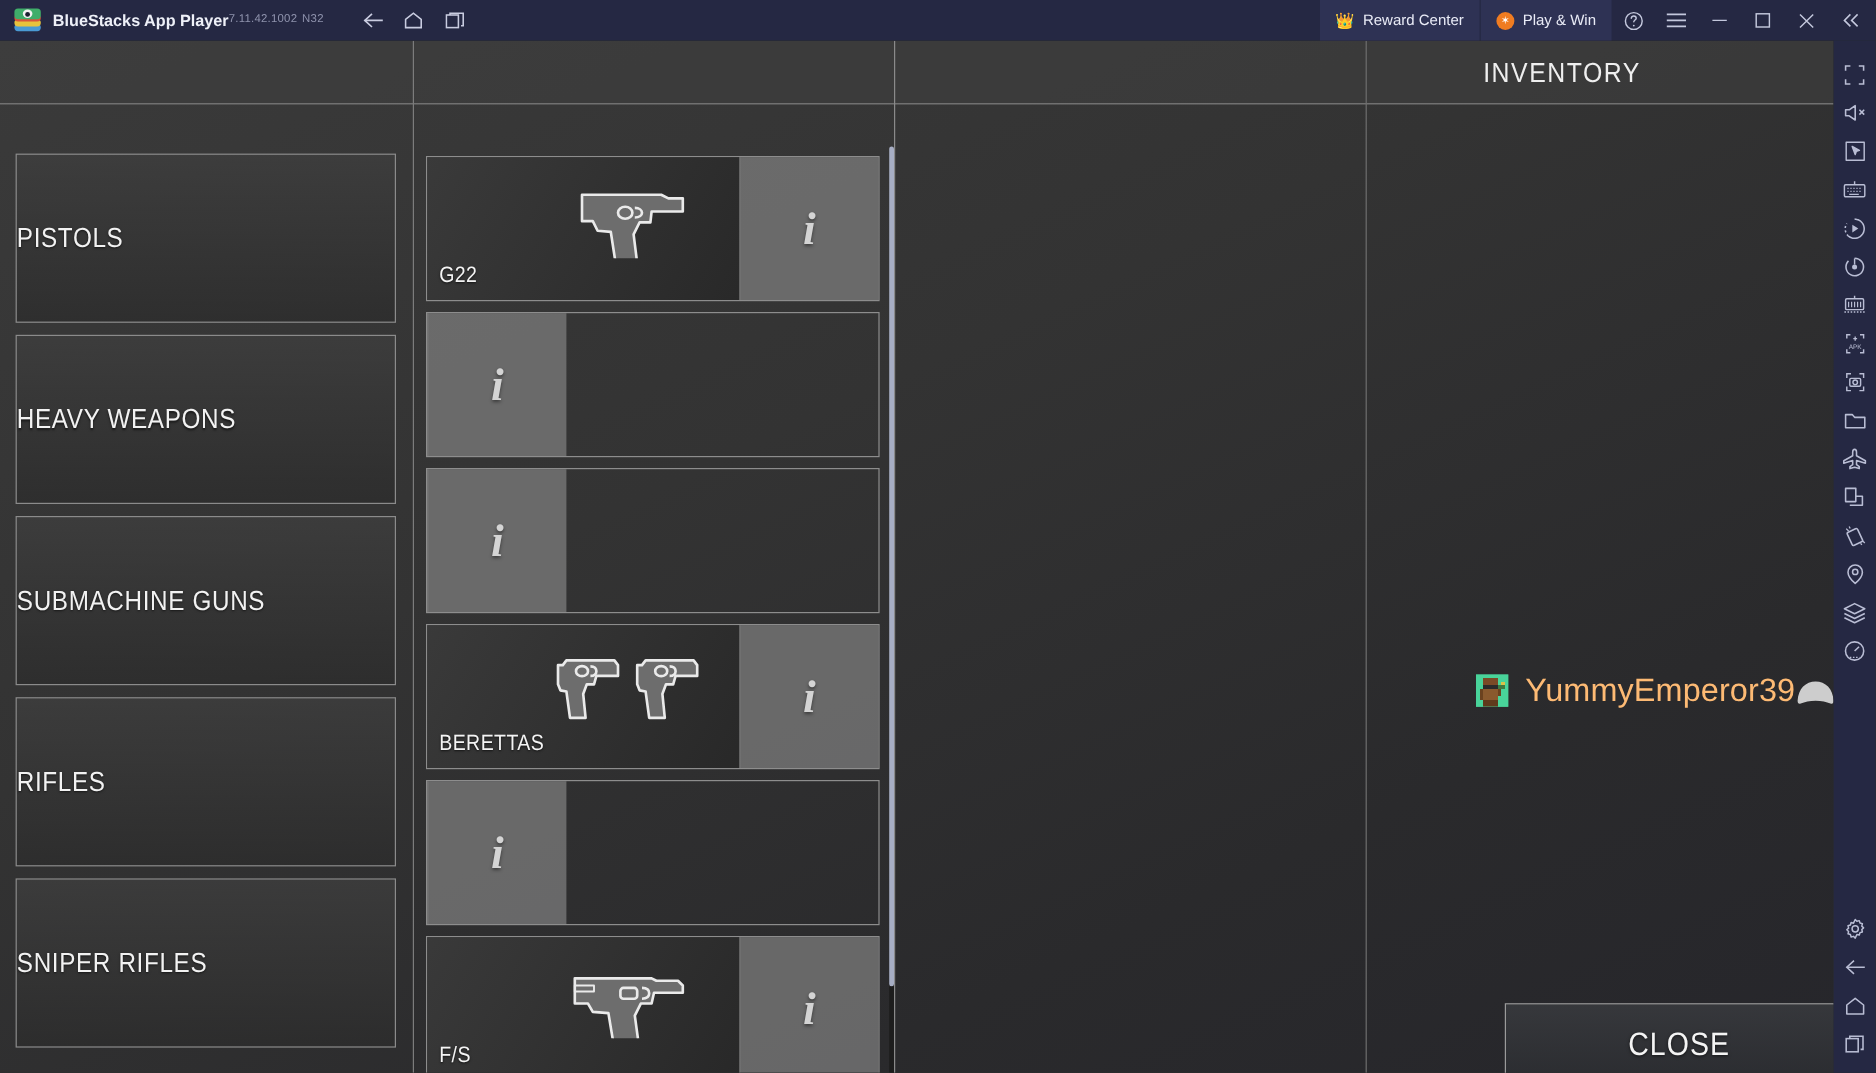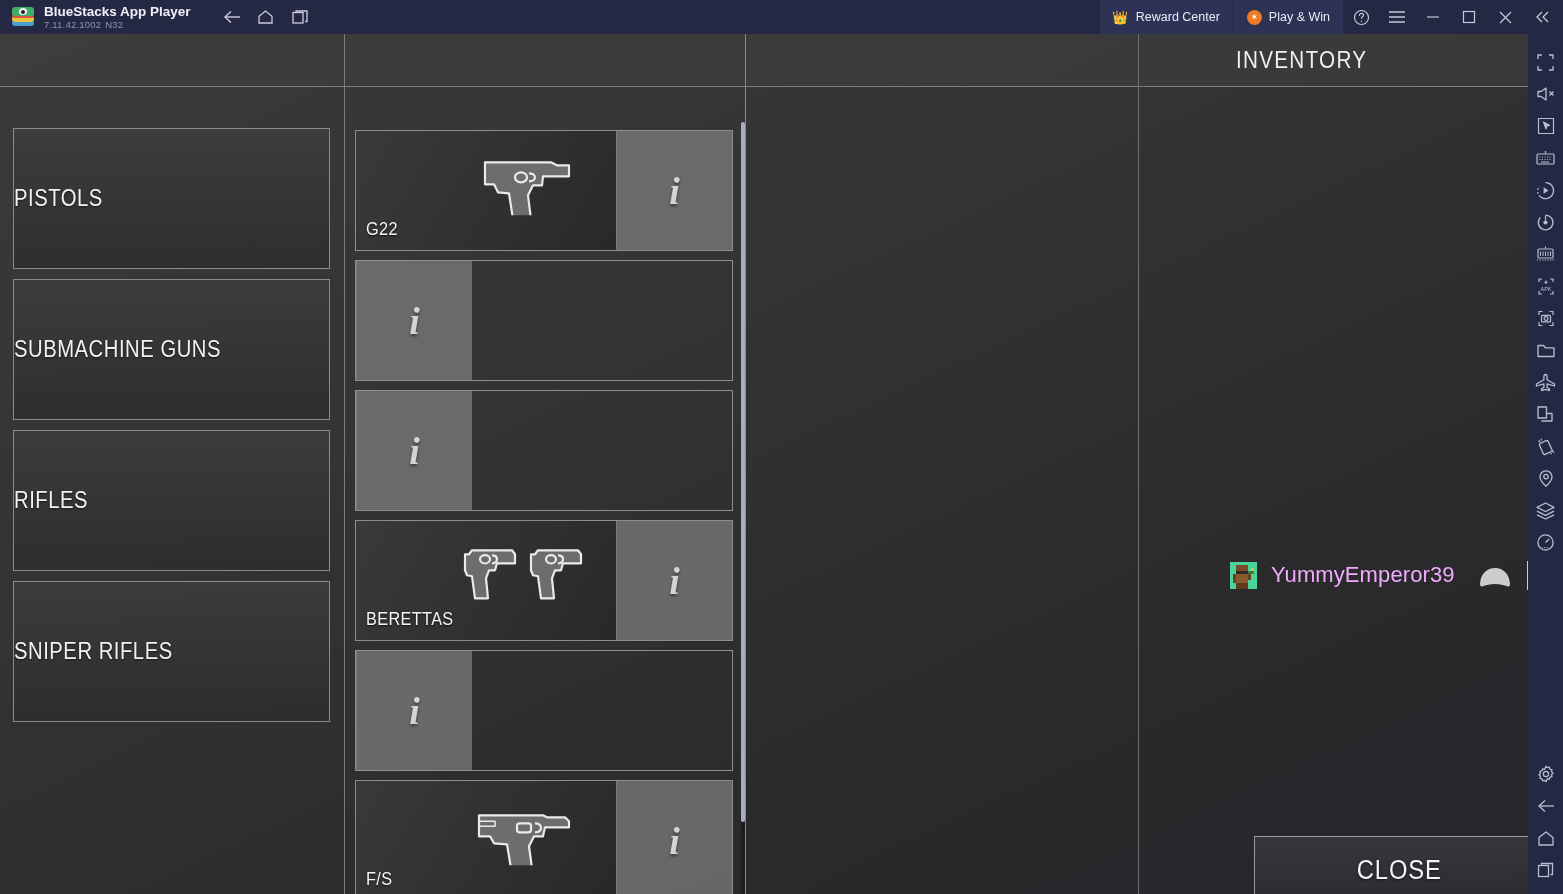--- a/index.html
+++ b/index.html
@@ -26,21 +26,21 @@
   #bs-logo .l3 { top: 6px;  background: #d8543c; }
   #bs-logo .l4 { top: 1px;  background: #3fae6a; height: 9px; }
   #bs-logo .eye {
     position: absolute; left: 7px; top: 2px; width: 8px; height: 7px;
     background: #f2f2f2; border-radius: 50%;
   }
   #bs-logo .eye::after {
     content:''; position:absolute; left:2px; top:1.5px; width:4px; height:4px;
     background:#1b2030; border-radius:50%;
   }
-  .tb-title-wrap { display: flex; flex-direction: column; justify-content: space-between; }
+  .tb-title-wrap { display: flex; flex-direction: row; justify-content: space-between; }
   .tb-title { font-size: 13.5px; color: #eef0f8; font-weight: bold; line-height: 15px; }
   .tb-ver { font-size: 9.5px; color: #8f93ad; line-height: 12px; letter-spacing: .2px; }
   .tb-ver .n32 { color: #8f93ad; margin-left: 4px; }
 
   .tb-navbtn {
     width: 34px; height: 34px; display: flex; align-items: center; justify-content: center;
     color: #c9cce0; cursor: pointer;
   }
   #tb-nav { display: flex; margin-left: 24px; }
 
@@ -169,21 +169,21 @@
   #player-row {
     position: absolute; left: 0; top: 466px; width: 390px; height: 44px;
     display: flex; align-items: center; padding: 0 34px 0 28px;
   }
   #avatar {
     width: 27px; height: 27px; flex: none; margin-right: 14px;
     position: relative; overflow: hidden; background: #49d49a;
     image-rendering: pixelated;
   }
   #avatar svg { display: block; }
-  #player-name { color: #f0abfc; font-size: 22px; letter-spacing: .1px; }
+  #player-name { color: #fdba74; font-size: 27px; letter-spacing: .1px; }
   #gear { margin-left: auto; display: flex; align-items: flex-end; gap: 12px; }
   .gear-ico { display: block; }
 
   #close-btn {
     position: absolute; left: 52px; top: 749px; width: 290px; height: 68px;
     border: 1px solid #9a9a9a;
     background: linear-gradient(180deg, rgba(60,62,66,.72), rgba(44,46,50,.72));
     display: flex; align-items: center; justify-content: center; cursor: pointer;
   }
   #close-label {
@@ -294,20 +294,23 @@
 <div id="game">
 
   <div id="hdr-band"></div>
   <div class="vrule" id="vr-cat"></div>
   <div class="vrule" id="vr-mid"></div>
   <div class="vrule" id="vr-inv"></div>
 
   <div id="cats">
     <div class="cat">
       <span class="cat-label">PISTOLS</span>
+    </div>
+    <div class="cat">
+      <span class="cat-label">HEAVY WEAPONS</span>
     </div>
     <div class="cat">
       <span class="cat-label">SUBMACHINE GUNS</span>
     </div>
     <div class="cat">
       <span class="cat-label">RIFLES</span>
     </div>
     <div class="cat">
       <span class="cat-label">SNIPER RIFLES</span>
     </div>

